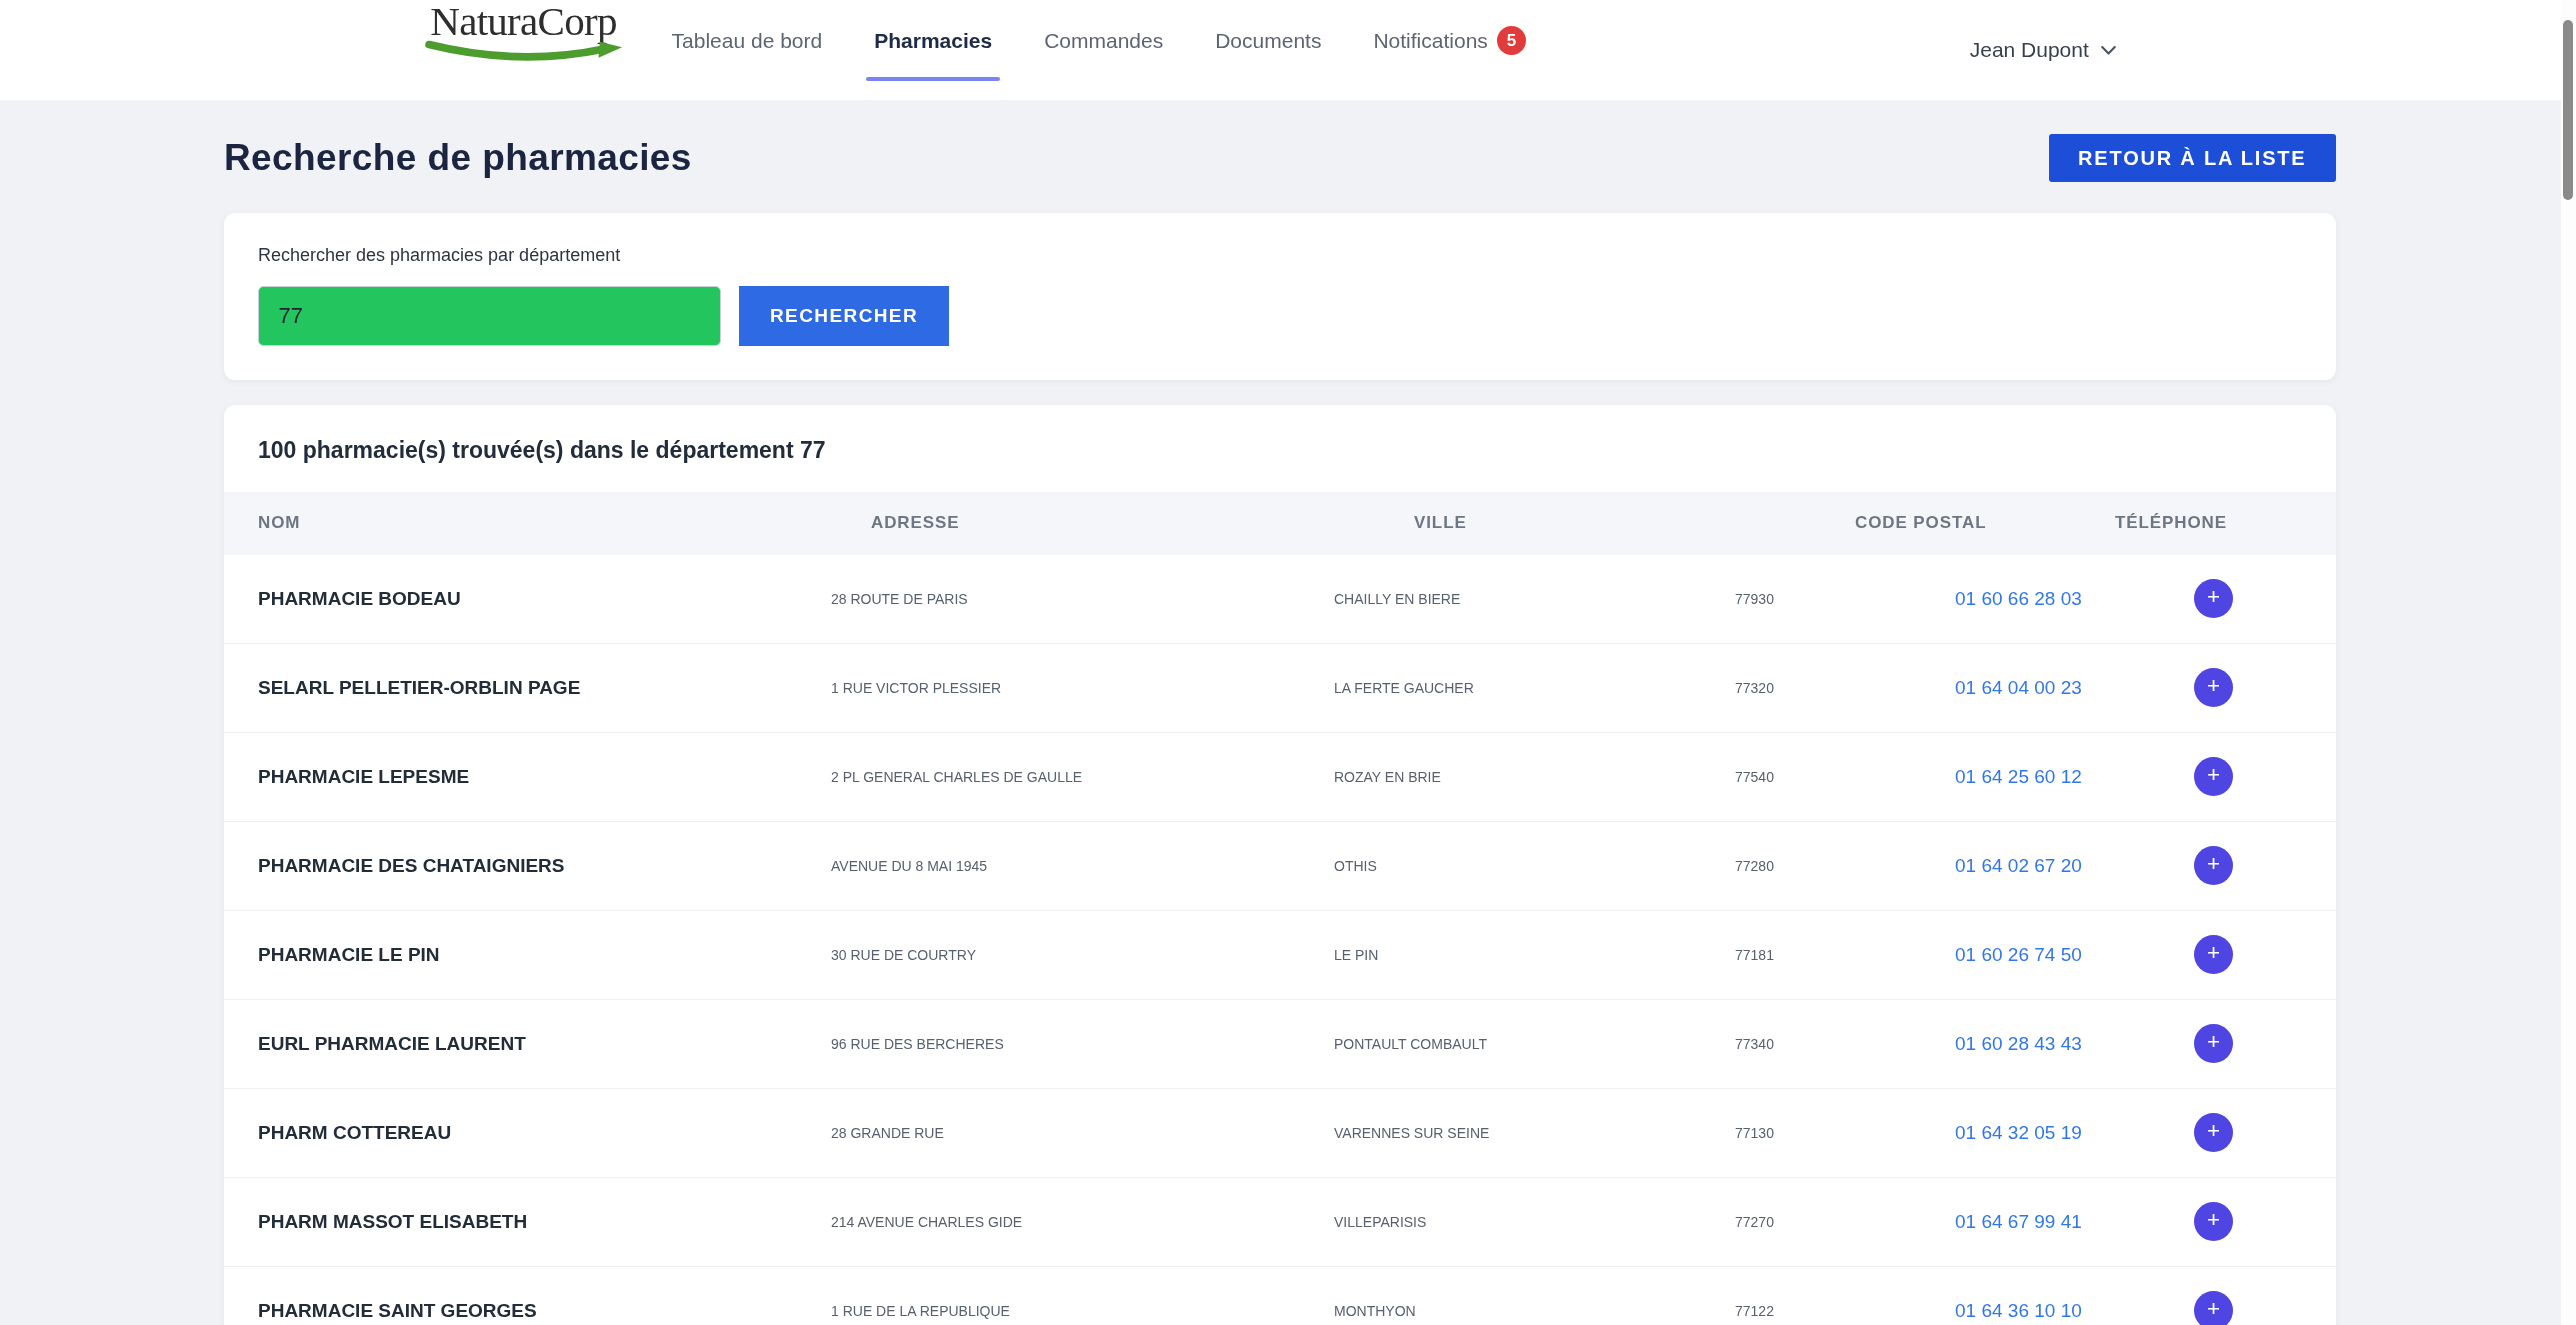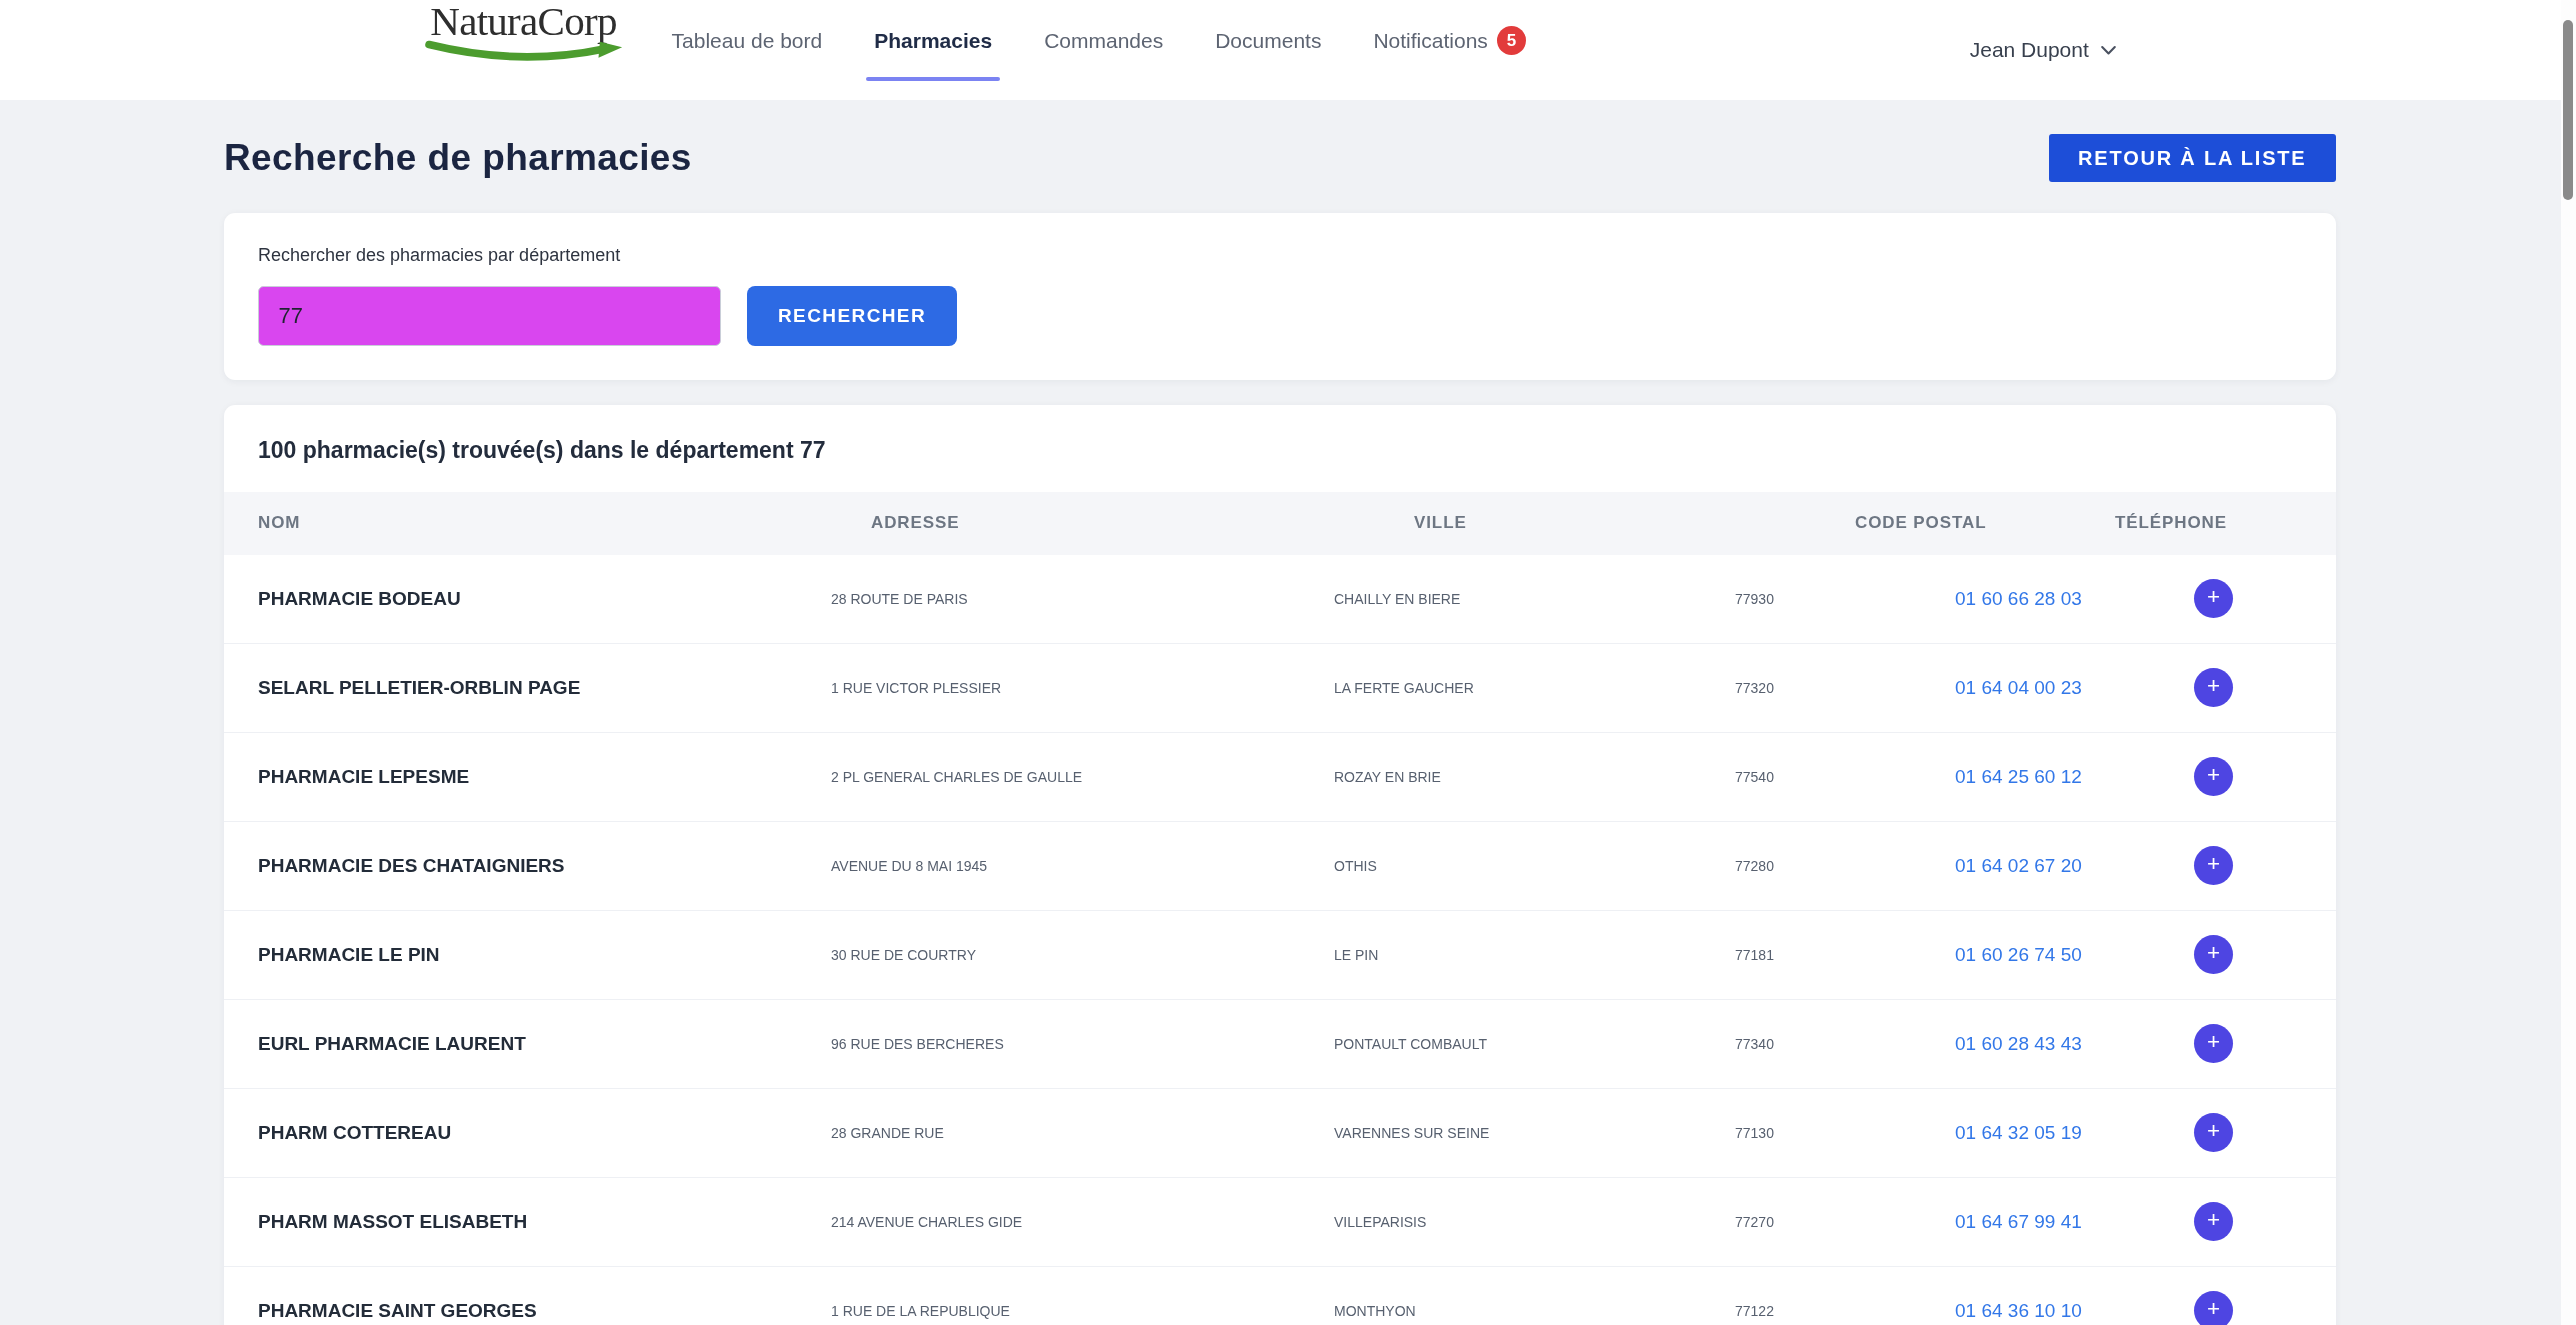--- a/index.html
+++ b/index.html
@@ -59,25 +59,25 @@
 
   .card { background: #ffffff; border-radius: 11.2px; box-shadow: 0 1.4px 7px rgba(25,35,60,0.05); }
 
   
   .search-card { margin-top: 31px; padding: 32px 34px 34px; }
   .search-label { font-size: 18px; color: #2e3440; }
   .search-row { margin-top: 19.6px; display: flex; align-items: center; }
   .search-input {
     width: 463px; height: 60px; border: 0.7px solid #c9ced8; border-radius: 5.6px;
     font-size: 22px; color: #1f2430; padding: 0 19.6px; outline: none;
-    font-family: inherit; background: #d946ef;
+    font-family: inherit; background: #22c55e;
   }
   .btn-search {
-    margin-left: 26px; height: 60px; padding: 0 31px;
-    background: #2d6ae4; color: #fff; border: none; border-radius: 8px;
+    margin-left: 18px; height: 60px; padding: 0 31px;
+    background: #2d6ae4; color: #fff; border: none; border-radius: 0;
     font-size: 19px; font-weight: 700; letter-spacing: 1.4px; cursor: pointer;
     font-family: inherit;
   }
 
   
   .results-card { margin-top: 25px; overflow: hidden; padding-bottom: 0.7px; }
   .results-summary { font-size: 23px; font-weight: 700; color: #232c3c; padding: 32px 34px 28px; }
 
   .thead {
     display: flex; align-items: center; height: 63px;

